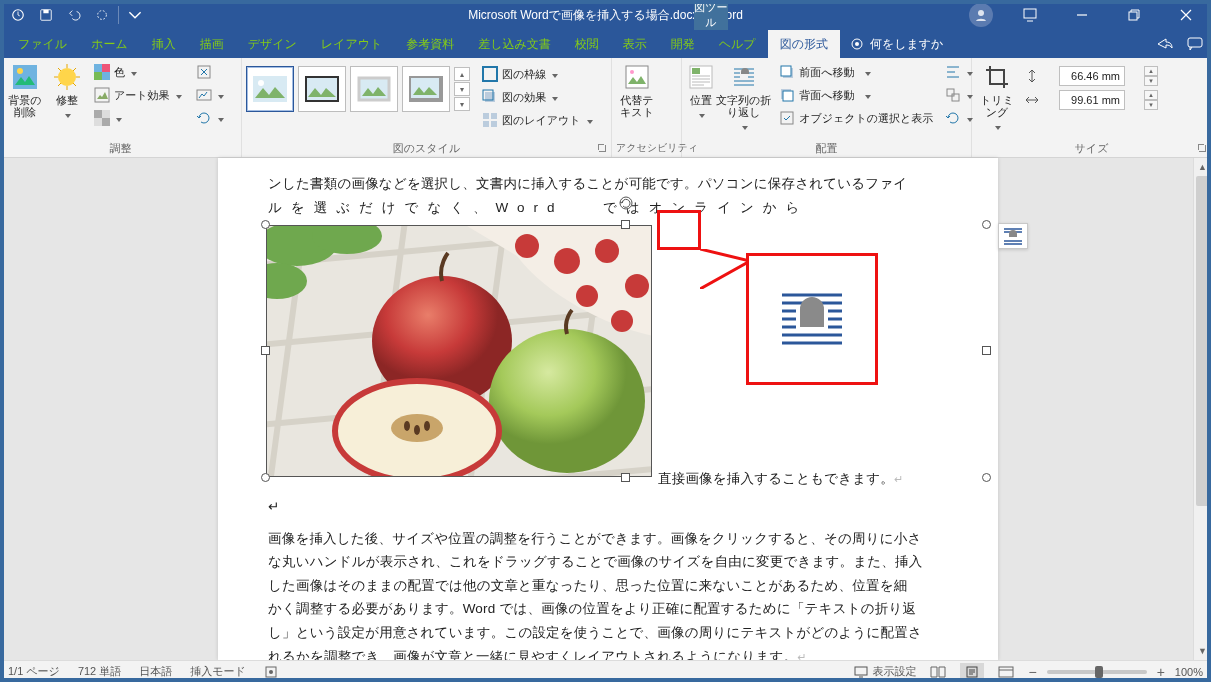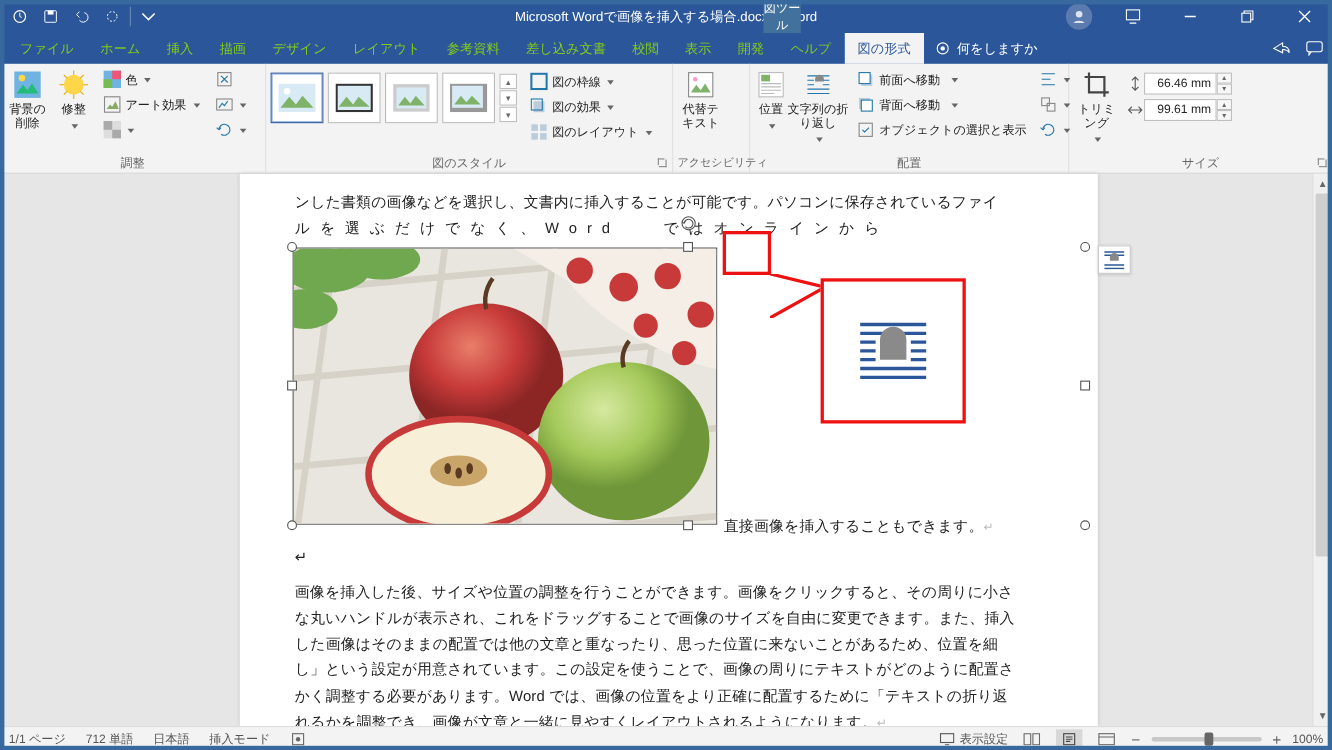--- a/index.html
+++ b/index.html
@@ -39,21 +39,21 @@
 .small-row { display:flex; flex-direction:column; gap:3px; padding-top:2px; }
 .small-btn { display:flex; align-items:center; gap:4px; font-size:11px; height:20px; padding:0 4px; white-space:nowrap;}
 .small-btn .ico { width:16px; height:16px; display:flex; align-items:center; justify-content:center; }
 .drop-caret::after { content:""; display:inline-block; margin-left:2px; border-left:3px solid transparent; border-right:3px solid transparent; border-top:4px solid #666; }
 .gallery { display:flex; align-items:center; gap:4px; padding-top:6px; }
 .gallery .thumb { width:48px; height:46px; background:#fff; border:1px solid #bdbdbd; display:flex; align-items:center; justify-content:center; position:relative;}
 .gallery .thumb.sel { border:1px solid #2b579a; box-shadow:inset 0 0 0 1px #a3bde3; }
 .gallery .thumb svg{ width:34px; height:26px; }
 .gallery .spinner { width:16px; display:flex; flex-direction:column; gap:1px; }
 .gallery .spinner div { width:16px; height:14px; border:1px solid #bfbfbf; background:#fff; display:flex; align-items:center; justify-content:center; font-size:8px; color:#666;}
-.size-row { display:flex; align-items:center; gap:0; margin-bottom:4px;}
+.size-row { display:flex; align-items:center; gap:19px; margin-bottom:4px;}
 .size-row .field { width:66px; height:20px; background:#fff; border:1px solid #bfbfbf; font-size:11px; padding:0 4px; display:flex; align-items:center; justify-content:flex-end;}
 .size-row .spin { width:14px; display:flex; flex-direction:column; }
 .size-row .spin div { width:14px; height:10px; border:1px solid #bfbfbf; background:#f7f7f7; display:flex; align-items:center; justify-content:center; font-size:7px; color:#666;}
 
 
 .canvas { position:absolute; left:0; top:158px; right:0; bottom:22px; background:#e6e6e6; }
 .page { position:absolute; left:218px; top:0; width:780px; height:100%; background:#fff; box-shadow:0 0 4px rgba(0,0,0,.15); padding:14px 12px 0 50px; }
 .page p { font-size:13.5px; color:#222; line-height:1.75; letter-spacing:.2px; }
 .page .just { text-align:justify; text-justify:inter-character; }
 .page .wide { letter-spacing:9px; }
@@ -583,22 +583,22 @@
             <path d="M6 7a4 4 0 0 1 8 0v3H6z" fill="#888"></path>
           </svg>
       </div>
     </div>
 
     <p class="just" style="margin-top:-18px;margin-left:390px;font-size:13.5px"><span>直接画像を挿入することもできます。</span><span class="ret">↵</span></p>
     <p class="ret" style="margin:4px 0 8px 0">↵</p>
     <p class="just">画像を挿入した後、サイズや位置の調整を行うことができます。画像をクリックすると、その周りに小さ</p>
     <p class="just">な丸いハンドルが表示され、これをドラッグすることで画像のサイズを自由に変更できます。また、挿入</p>
     <p class="just">した画像はそのままの配置では他の文章と重なったり、思った位置に来ないことがあるため、位置を細</p>
+    <p class="just">かく調整する必要があります。Word では、画像の位置をより正確に配置するために「テキストの折り返</p>
     <p class="just">し」という設定が用意されています。この設定を使うことで、画像の周りにテキストがどのように配置さ</p>
-    <p class="just">かく調整する必要があります。Word では、画像の位置をより正確に配置するために「テキストの折り返</p>
     <p class="just"><span>れるかを調整でき、画像が文章と一緒に見やすくレイアウトされるようになります。</span><span class="ret">↵</span></p>
   </div>
 
   <div class="scroll">
     <div class="btn">▲</div>
     <div class="thumb"></div>
     <div class="btn bot">▼</div>
   </div>
 </div>
 

